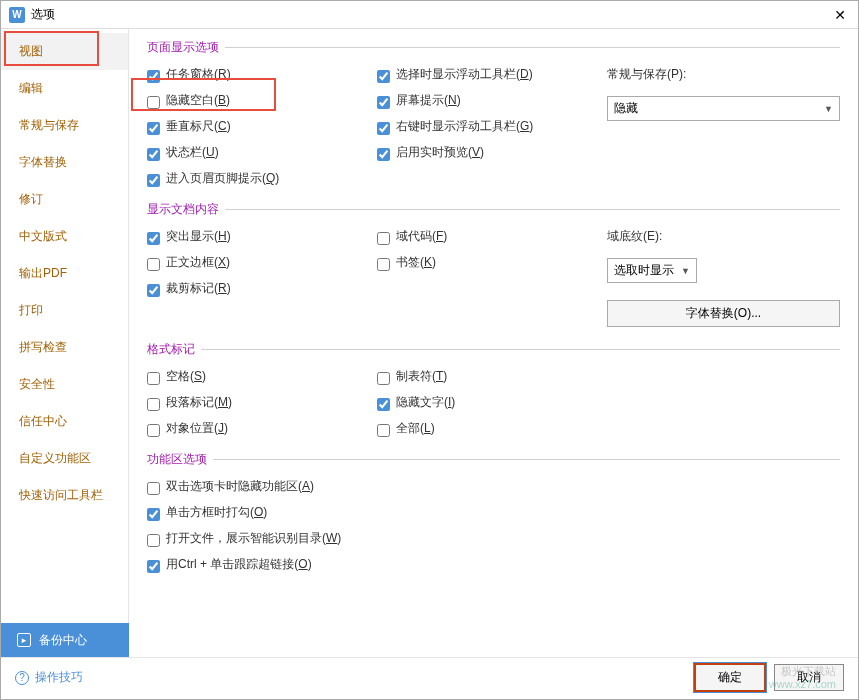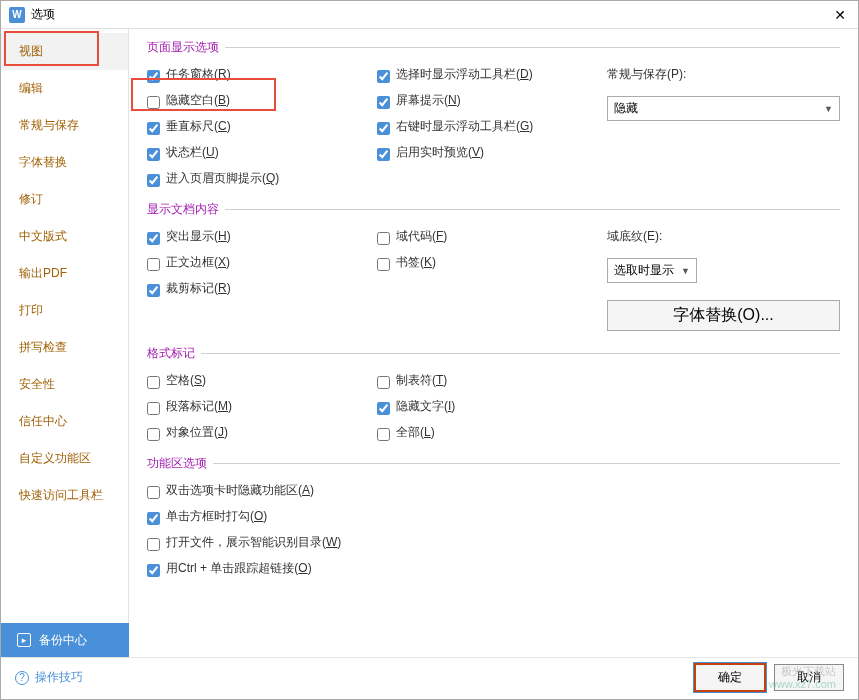--- a/index.html
+++ b/index.html
@@ -21,21 +21,21 @@
 .col { display: flex; flex-direction: column; gap: 9px; }
 .col1 { width: 230px; }
 .col2 { width: 230px; }
 .col3 { flex: 1; }
 .chk { display: flex; align-items: flex-end; gap: 6px; cursor: pointer; color: #333; }
 .chk input { width: 13px; height: 13px; accent-color: #4a90d9; }
 .chk .u { text-decoration: underline; }
 .lbl { color: #333; margin-bottom: 4px; }
 .select { border: 1px solid #aaa; background: #fff; padding: 3px 6px; display: flex; justify-content: space-between; align-items: center; cursor: pointer; min-width: 140px; font-size: 12px; }
 .select .arrow { font-size: 9px; color: #555; }
-.btn-sub { border: 1px solid #aaa; background: #f5f5f5; padding: 4px 10px; cursor: pointer; margin-top: 8px; font-size: 16px; }
+.btn-sub { border: 1px solid #aaa; background: #f5f5f5; padding: 4px 10px; cursor: pointer; margin-top: 8px; font-size: 12px; }
 .footer { height: 40px; border-top: 1px solid #e5e5e5; display: flex; align-items: center; padding: 0 14px; }
 .backup-btn { position: absolute; left: 0; bottom: 42px; width: 128px; height: 34px; background: #4a90d9; color: #fff; display: flex; align-items: center; gap: 8px; padding: 0 16px; cursor: pointer; }
 .backup-icon { width: 14px; height: 14px; border: 1.5px solid #fff; border-radius: 2px; display: flex; align-items: center; justify-content: center; font-size: 9px; }
 .tips-link { color: #4a90d9; display: flex; align-items: center; gap: 6px; cursor: pointer; }
 .tips-icon { width: 14px; height: 14px; border: 1.5px solid #4a90d9; border-radius: 50%; display: flex; align-items: center; justify-content: center; font-size: 10px; color: #4a90d9; }
 .footer-spacer { flex: 1; }
 .btn { border: 1px solid #888; background: #f5f5f5; padding: 4px 22px; cursor: pointer; margin-left: 8px; font-size: 12px; }
 .btn.primary { border: 2px solid #c2410c; box-shadow: 0 0 0 1px #4a90d9; }
 .watermark { position: absolute; right: 22px; bottom: 8px; font-size: 11px; opacity: 0.5; text-align: right; pointer-events: none; line-height: 1.2; }
 .watermark .l1 { color: #999; }

